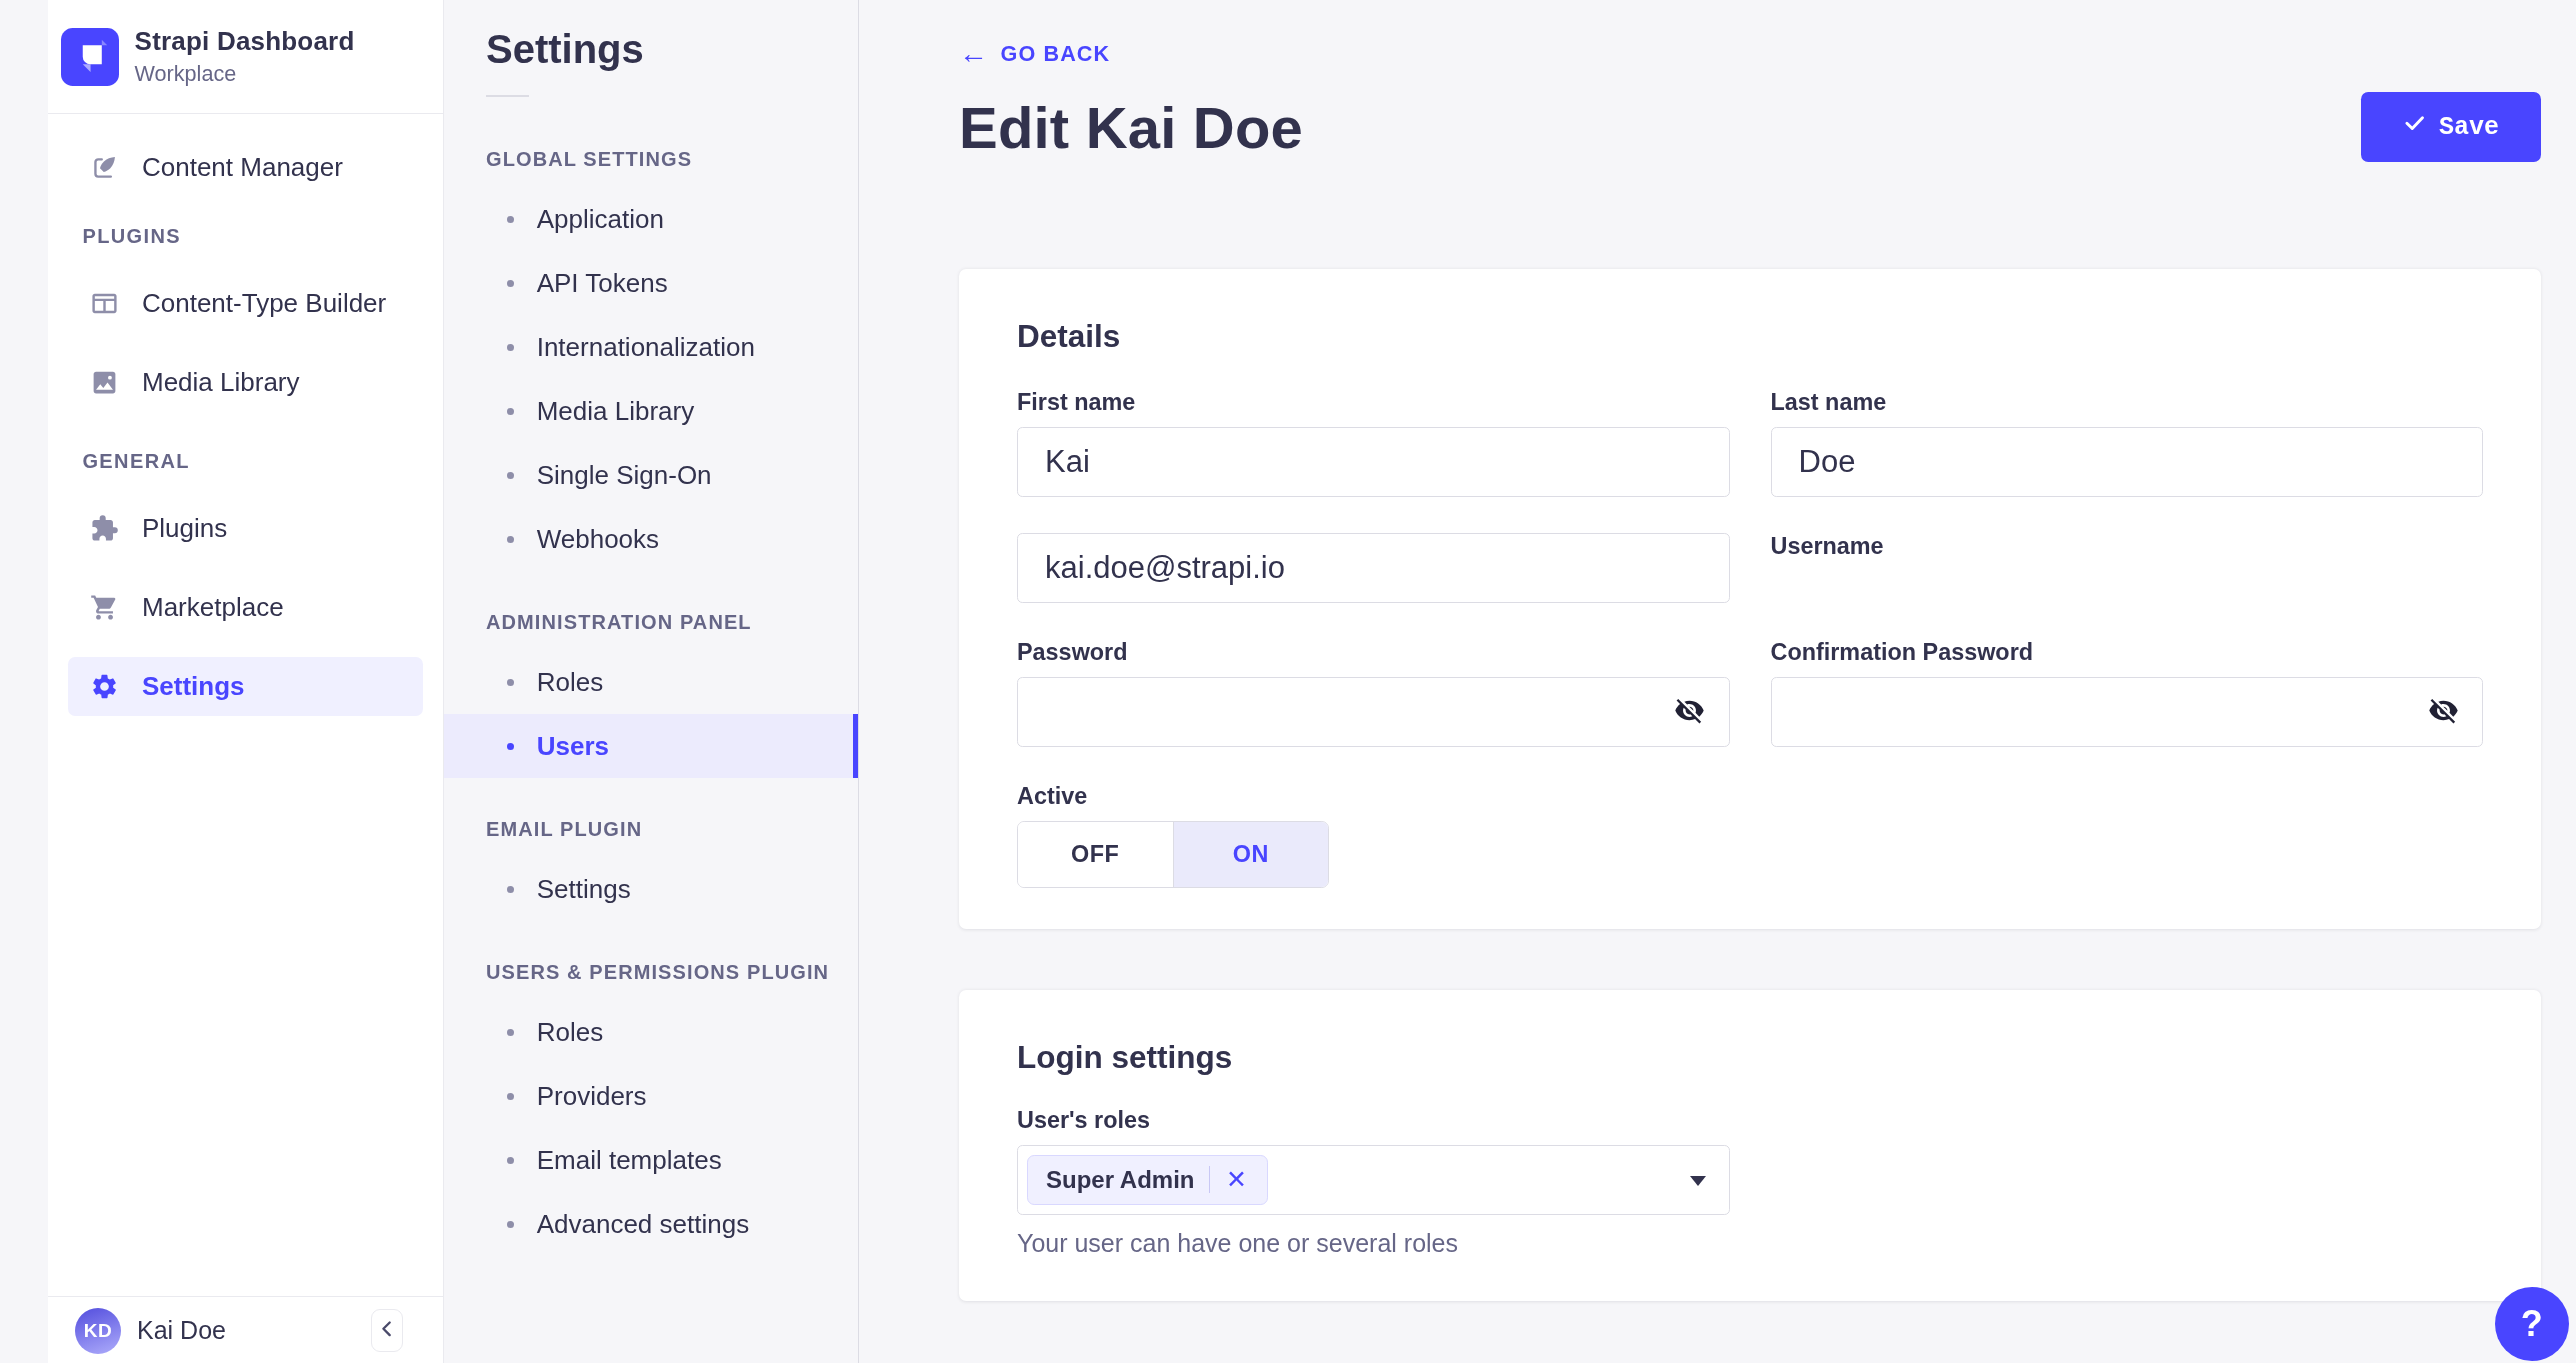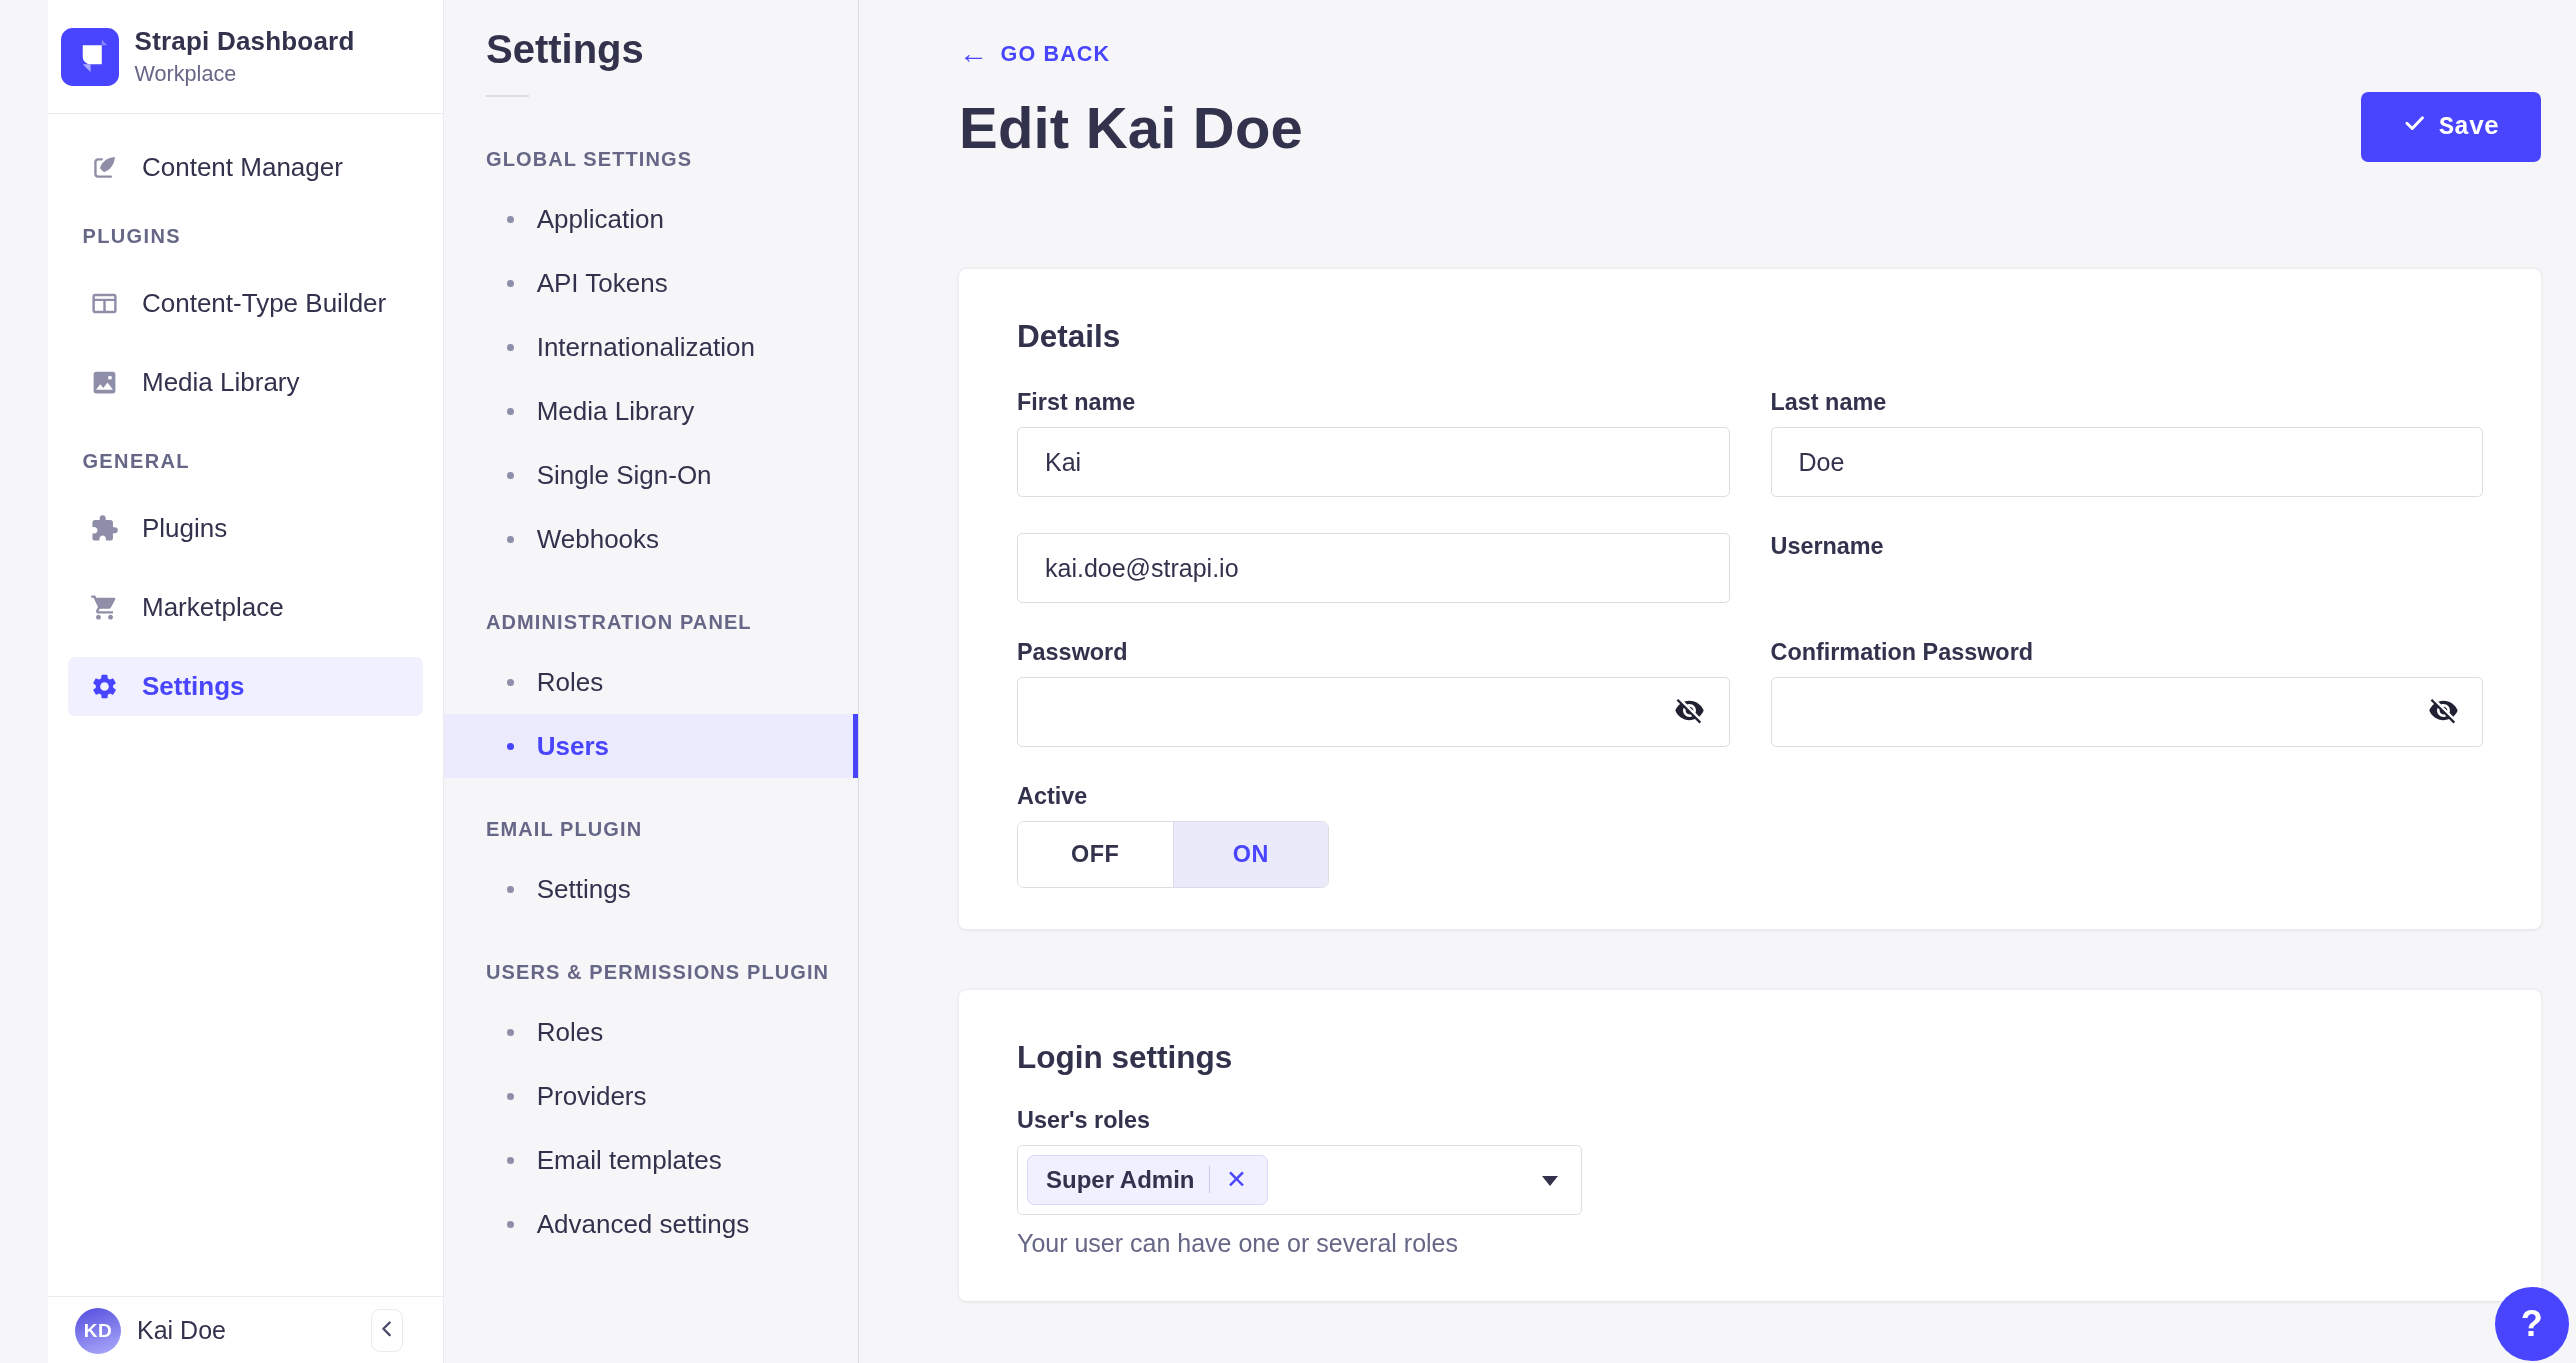--- a/index.html
+++ b/index.html
@@ -50,33 +50,33 @@
   .header-row { margin-top:23.4px; display:flex; justify-content:space-between; align-items:flex-start; }
   .page-title { font-size:58px; font-weight:600; color:#32324d; line-height:76px; letter-spacing:0.2px; }
   .save-btn { width:180px; height:70px; background:#4945ff; border:none; border-radius:7.2px; color:#ffffff; font-size:25px; font-weight:600; font-family:Liberation Mono, monospace; display:flex; align-items:center; justify-content:center; gap:12.6px; cursor:pointer; margin-top:1.8px; }
 
   .card { background:#ffffff; border-radius:7.2px; box-shadow:0 0.9px 3.6px rgba(33,33,52,.1); padding:49px 58px 41px 58px; }
   .card.details { margin-top:103px; }
   .card.login { margin-top:61px; padding-bottom:43px; }
   .card-heading { font-size:31.5px; font-weight:600; color:#32324d; }
   .form-grid { margin-top:34px; display:grid; grid-template-columns:1fr 1fr; column-gap:41px; row-gap:36px; }
   .field-label { display:block; font-size:23.4px; font-weight:600; color:#32324d; margin-bottom:10.8px; }
-  .text-input { width:100%; height:70px; border:0.9px solid #dcdce4; border-radius:5.4px; background:#fff; font-size:25px; color:#32324d; padding:8px 27px; font-family:inherit; outline:none; }
+  .text-input { width:100%; height:70px; border:0.9px solid #dcdce4; border-radius:5.4px; background:#fff; font-size:31px; color:#32324d; padding:8px 27px; font-family:inherit; outline:none; }
   .text-input::placeholder { color:#8e8ea9; }
   .pw-wrap { position:relative; }
   .pw-wrap .text-input { padding-right:81px; }
   .eye-btn { position:absolute; right:20px; top:50%; transform:translateY(-50%); width:40px; height:40px; border:none; background:transparent; cursor:pointer; color:#212134; display:flex; align-items:center; justify-content:center; }
 
   .toggle-group { margin-top:0; }
   .toggle { width:312px; height:67px; border:0.9px solid #dcdce4; border-radius:7.2px; background:#fff; display:flex; overflow:hidden; cursor:pointer; }
   .toggle-off, .toggle-on { flex:1; display:flex; align-items:center; justify-content:center; font-size:23.4px; font-weight:700; letter-spacing:0.5px; }
   .toggle-off { color:#32324d; background:#ffffff; }
   .toggle-on { color:#4945ff; background:#eaeafb; border-left:0.9px solid #dcdce4; }
 
-  .roles-select { margin-top:0; width:565px; height:70px; border:0.9px solid #dcdce4; border-radius:5.4px; background:#fff; display:flex; align-items:center; padding:0 25px 0 9px; position:relative; cursor:pointer; }
+  .roles-select { margin-top:0; width:713px; height:70px; border:0.9px solid #dcdce4; border-radius:5.4px; background:#fff; display:flex; align-items:center; padding:0 25px 0 9px; position:relative; cursor:pointer; }
   .role-chip { height:50px; background:#f0f0ff; border:0.9px solid #d9d8ff; border-radius:7.2px; display:flex; align-items:center; padding:0 18px; gap:14.4px; }
   .role-chip .chip-lbl { font-size:24px; font-weight:600; color:#32324d; }
   .chip-sep { width:0.9px; height:27px; background:#c9c8f5; }
   .chip-x { border:none; background:transparent; color:#4945ff; font-size:25px; font-weight:500; cursor:pointer; line-height:1; padding:0 1.8px; }
   .caret { position:absolute; right:23.4px; top:50%; margin-top:-3.6px; width:0; height:0; border-left:8px solid transparent; border-right:8px solid transparent; border-top:10px solid #32324d; }
   .hint { margin-top:14.4px; font-size:25px; color:#666687; }
   .login-label { margin-top:31px; }
 
   .help-fab { position:absolute; right:7.2px; bottom:2.7px; width:74px; height:74px; border-radius:50%; background:#4945ff; border:none; color:#fff; font-size:36px; font-weight:700; cursor:pointer; font-family:inherit; }
 </style>

